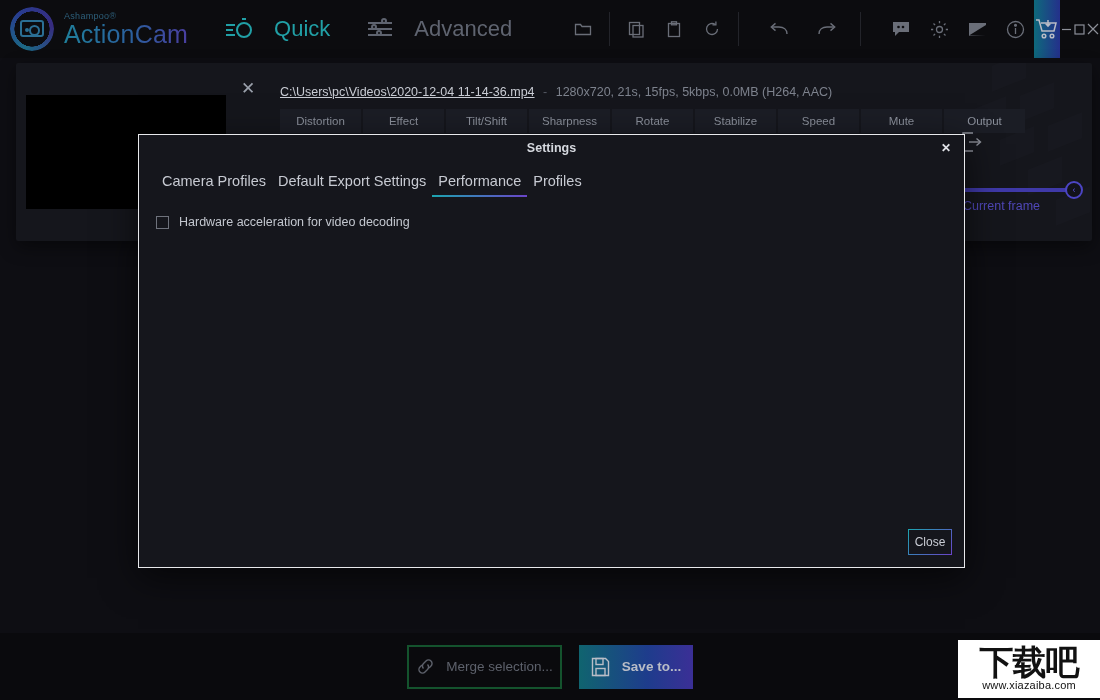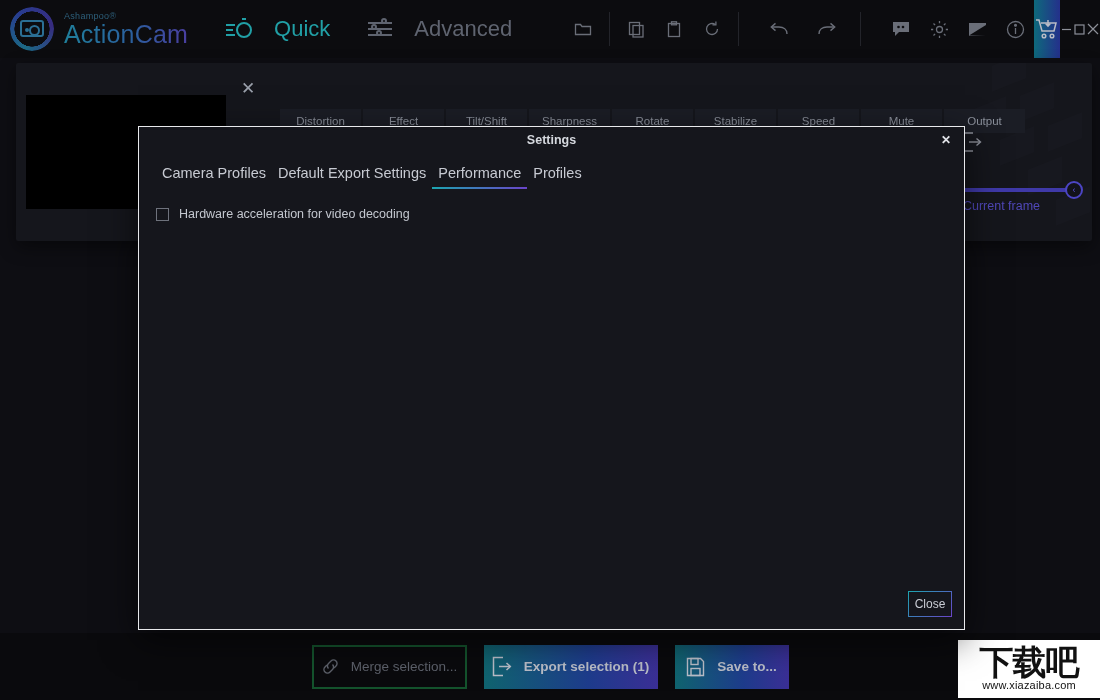--- a/index.html
+++ b/index.html
@@ -243,22 +243,22 @@
   .wm-cn {
     font-size: 34px; font-weight: bold; color: #111;
     line-height: .92; letter-spacing: -1px;
     font-family: "DejaVu Sans", sans-serif;
     text-align: right;
   }
   .wm-url { font-size: 11px; color: #111; letter-spacing: .2px; }
 
   
   .dialog {
-    position: absolute; left: 138px; top: 126px;
-    width: 827px; height: 504px;
+    position: absolute; left: 138px; top: 134px;
+    width: 827px; height: 434px;
     background: #15161c;
     border: 1px solid #e8e9ec;
     box-shadow: 0 10px 34px rgba(0,0,0,.6);
   }
   .dlg-title {
     height: 26px;
     background: #15161c;
     display: flex; align-items: center; justify-content: center;
     color: #d5d8de; font-size: 12.5px; font-weight: bold;
     position: relative;
@@ -454,20 +454,25 @@
         <i style="left:10px;  top:40px;"></i>
         <i style="left:38px;  top:70px;"></i>
         <i style="left:66px;  top:100px;"></i>
         <i style="left:94px;  top:130px;"></i>
       </div>
 
       <div class="clip-close">✕</div>
 
       <div class="thumb"></div>
 
+      <div class="clip-meta">
+        <span class="clip-path">C:\Users\pc\Videos\2020-12-04 11-14-36.mp4</span>
+        <span class="clip-dash">-</span>
+        <span class="clip-info">1280x720, 21s, 15fps, 5kbps, 0.0MB (H264, AAC)</span>
+      </div>
 
       <div class="edit-tabs">
         <div class="edit-tab">Distortion</div>
         <div class="edit-tab">Effect</div>
         <div class="edit-tab">Tilt/Shift</div>
         <div class="edit-tab">Sharpness</div>
         <div class="edit-tab">Rotate</div>
         <div class="edit-tab">Stabilize</div>
         <div class="edit-tab">Speed</div>
         <div class="edit-tab">Mute</div>
@@ -493,28 +498,20 @@
 
   <div class="bottombar">
     <div class="btn-merge">
       <svg width="19" height="19" viewBox="0 0 19 19" fill="none" stroke="currentColor" stroke-width="1.4">
         <path d="M7.5 11.5a3.5 3.5 0 010-5l2.5-2.5a3.5 3.5 0 015 5L13 11"></path>
         <path d="M11.5 7.5a3.5 3.5 0 010 5L9 15a3.5 3.5 0 01-5-5L6 8"></path>
       </svg>
       <span>Merge selection...</span>
     </div>
 
-    <div class="btn-grad btn-export">
-      <svg width="20" height="21" viewBox="0 0 20 21" fill="none" stroke="currentColor" stroke-width="1.5">
-        <path d="M11 1.5H1.5v18H11"></path>
-          <path d="M7 10.5h11"></path>
-          <path d="M14.5 7L18.3 10.5 14.5 14"></path>
-      </svg>
-      <span>Export selection (1)</span>
-    </div>
 
     <div class="btn-grad btn-save">
       <svg width="19" height="20" viewBox="0 0 19 20" fill="none" stroke="currentColor" stroke-width="1.4">
         <path d="M1.5 1.5h13l3 3v14h-16z"></path>
           <rect x="5" y="1.5" width="7" height="6"></rect>
           <rect x="5" y="11.5" width="9" height="7"></rect>
       </svg>
       <span>Save to...</span>
     </div>
   </div>

